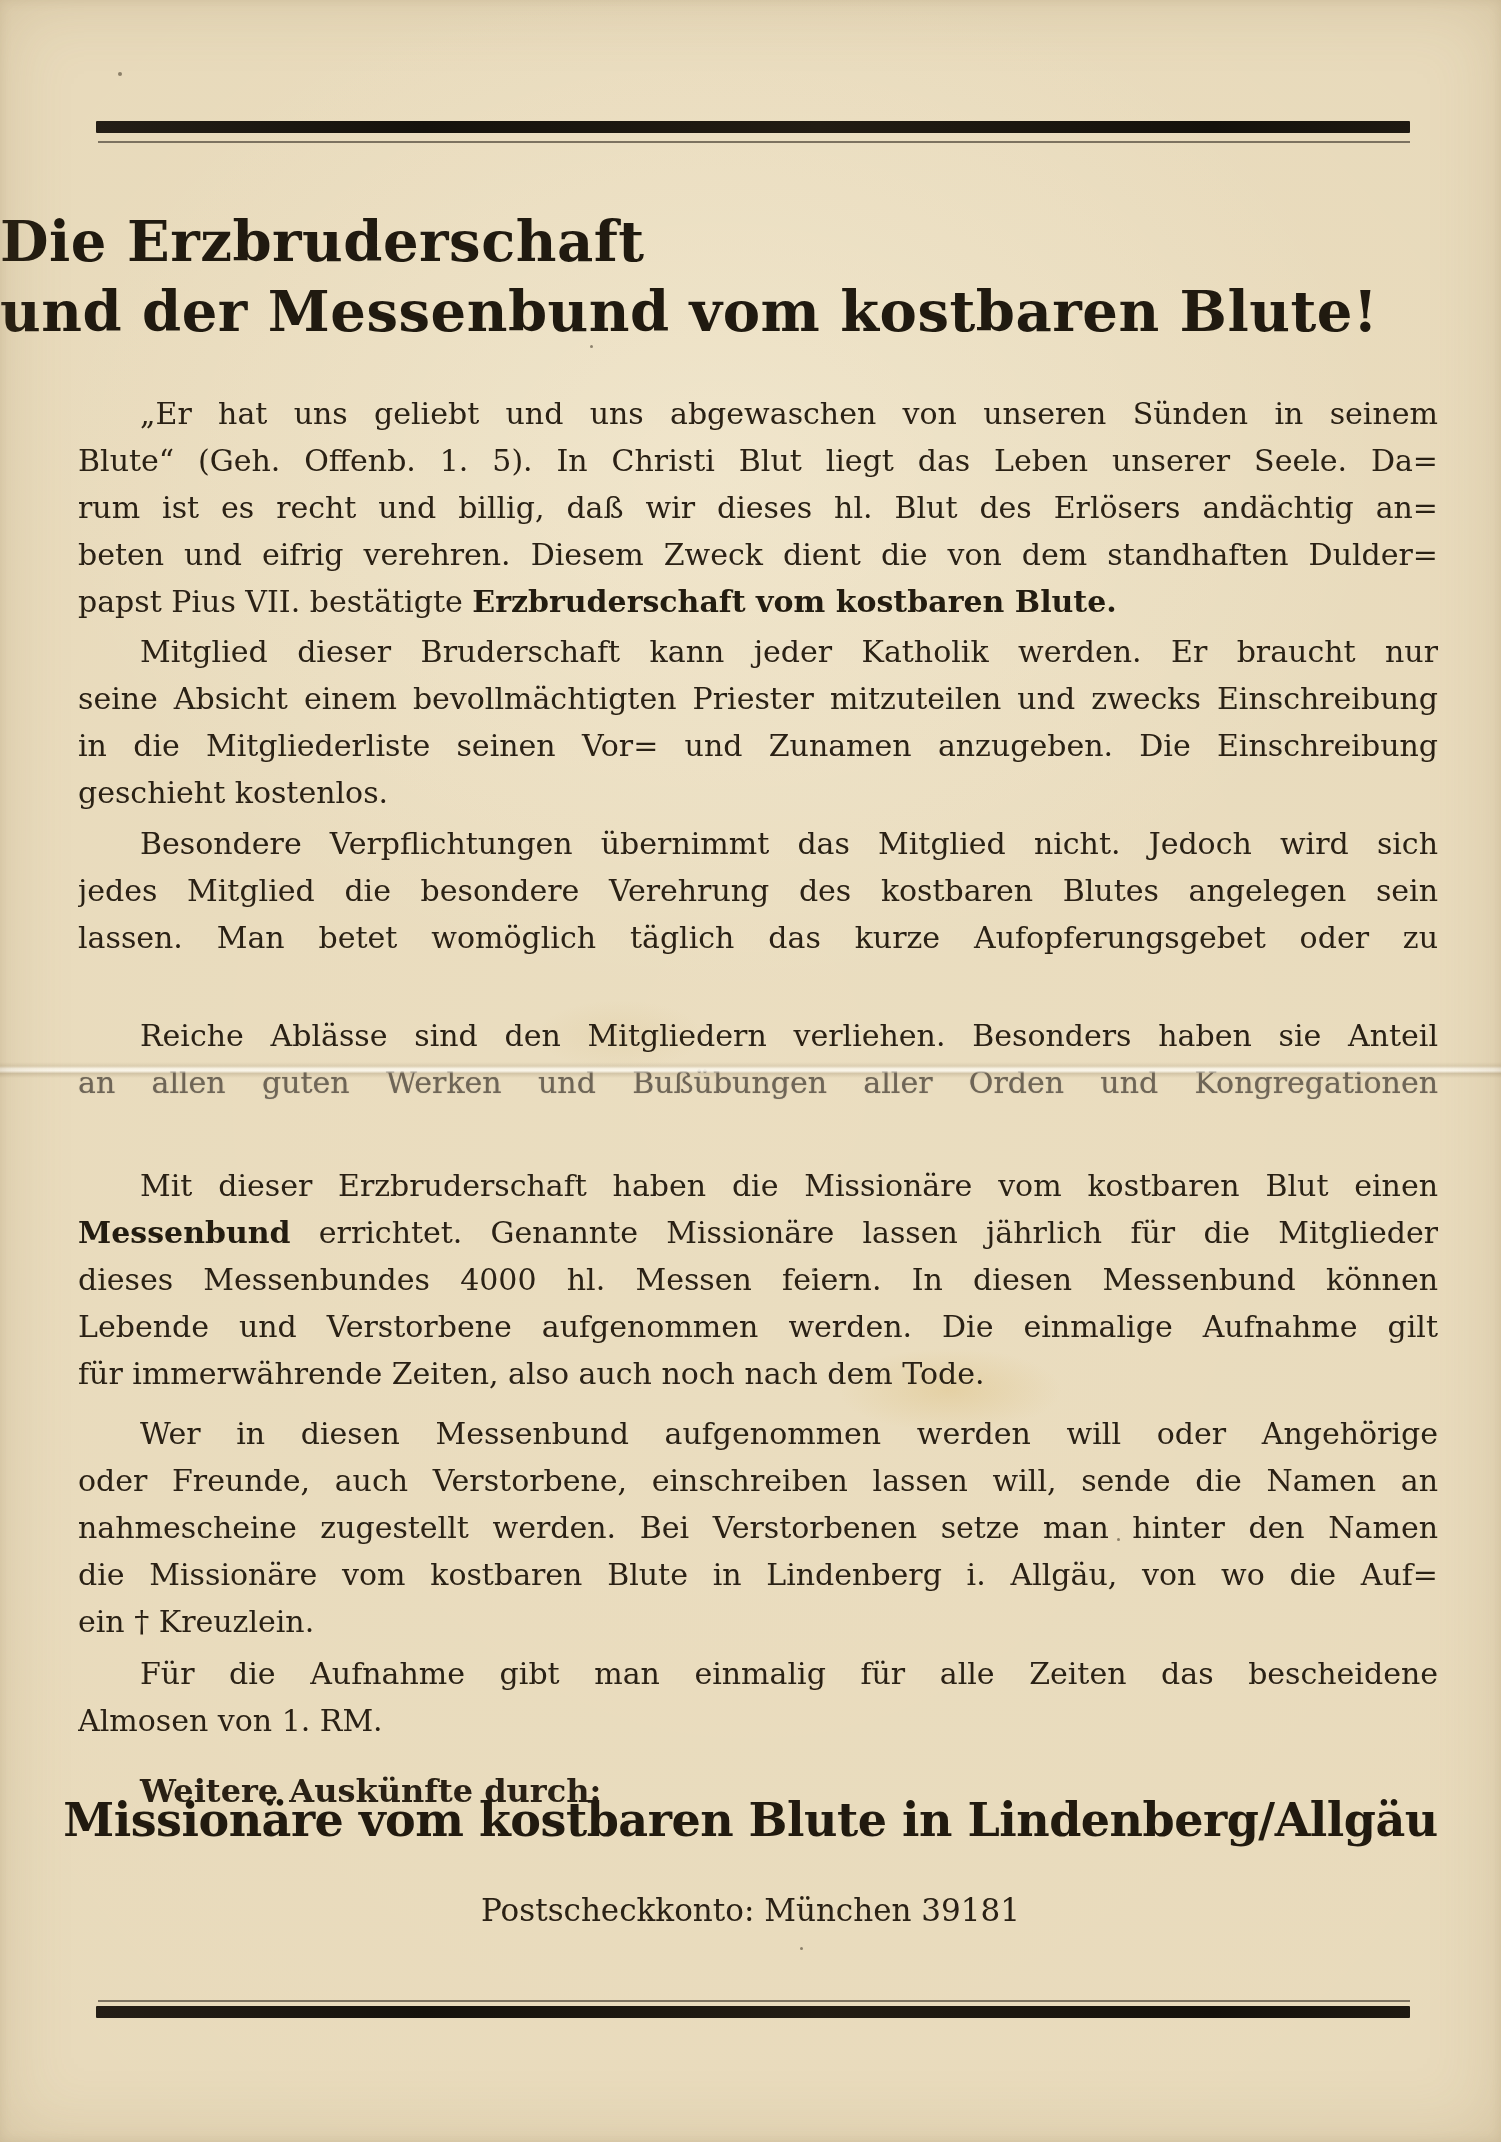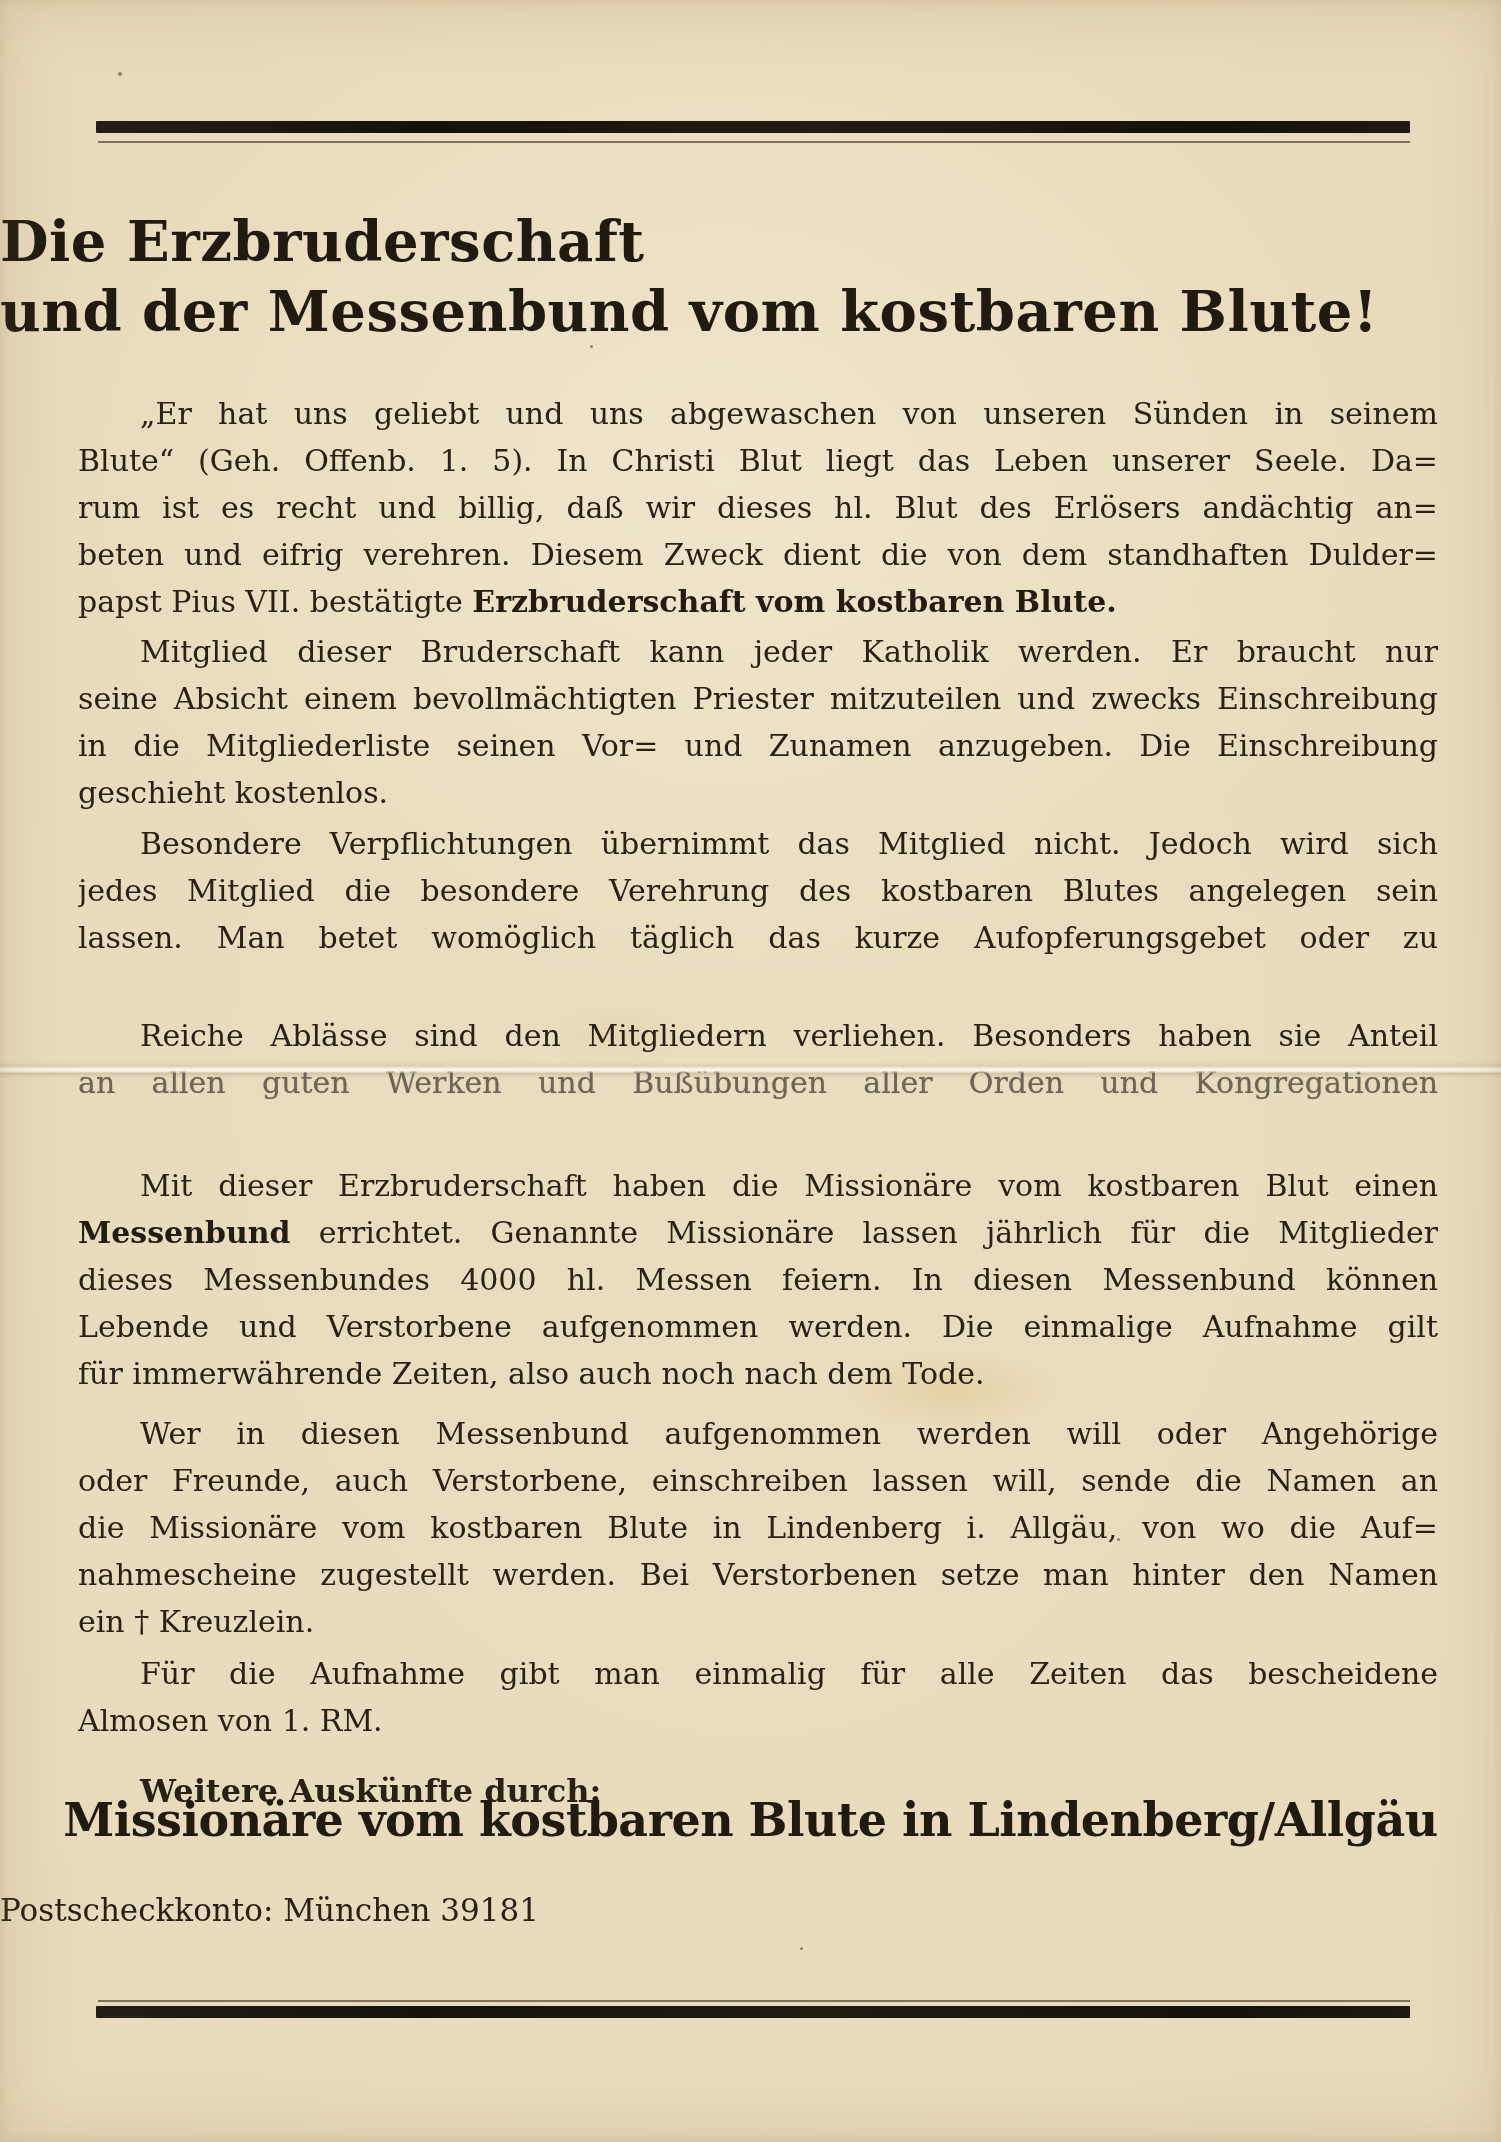--- a/index.html
+++ b/index.html
@@ -65,21 +65,21 @@
     position:absolute; left:140px; top:1768px;
     font-size:32px; line-height:47px;font-weight:bold;
   }
   #address {
     position:absolute; left:0; top:1793px; width:100%;
     text-align:center; white-space:nowrap;
     font-size:46px; font-weight:bold; letter-spacing:-0.5px; color:#211a0f;
   }
   #postal {
     position:absolute; left:0; top:1892px; width:100%;
-    font-size:31px; color:#2a2115;
+    text-align:center; font-size:31px; color:#2a2115;
   }
   #fold {
     position:absolute; left:0; top:1062px; width:100%; height:16px; pointer-events:none;
     background: linear-gradient(to bottom,
       rgba(95,80,55,0) 0%,
       rgba(95,80,55,0.10) 25%,
       rgba(250,246,234,0.85) 42%,
       rgba(252,248,238,0.9) 55%,
       rgba(110,92,62,0.18) 72%,
       rgba(110,92,62,0) 100%);
@@ -135,22 +135,22 @@
       <span>errichtet.  Genannte Missionäre lassen jährlich für die Mitglieder</span>
     </div>
     <div class="line">dieses Messenbundes 4000 hl. Messen feiern. In diesen Messenbund können</div>
     <div class="line">Lebende und Verstorbene aufgenommen werden. Die einmalige Aufnahme gilt</div>
     <div class="line last">für immerwährende Zeiten, also auch noch nach dem Tode.</div>
   </div>
 
   <div id="p6" class="para">
     <div class="line first">Wer in diesen Messenbund aufgenommen werden will oder Angehörige</div>
     <div class="line">oder Freunde, auch Verstorbene, einschreiben lassen will, sende die Namen an</div>
+    <div class="line">nahmescheine zugestellt werden. Bei Verstorbenen setze man hinter den Namen</div>
     <div class="line">die Missionäre vom kostbaren Blute in Lindenberg i. Allgäu, von wo die Auf=</div>
-    <div class="line">nahmescheine zugestellt werden. Bei Verstorbenen setze man hinter den Namen</div>
     <div class="line last">ein † Kreuzlein.</div>
   </div>
 
   <div id="p7" class="para">
     <div class="line first">Für die Aufnahme gibt man einmalig für alle Zeiten das bescheidene</div>
     <div class="line last">Almosen von 1. RM.</div>
   </div>
 
   <div id="contact-intro">Weitere Auskünfte durch:</div>
 

